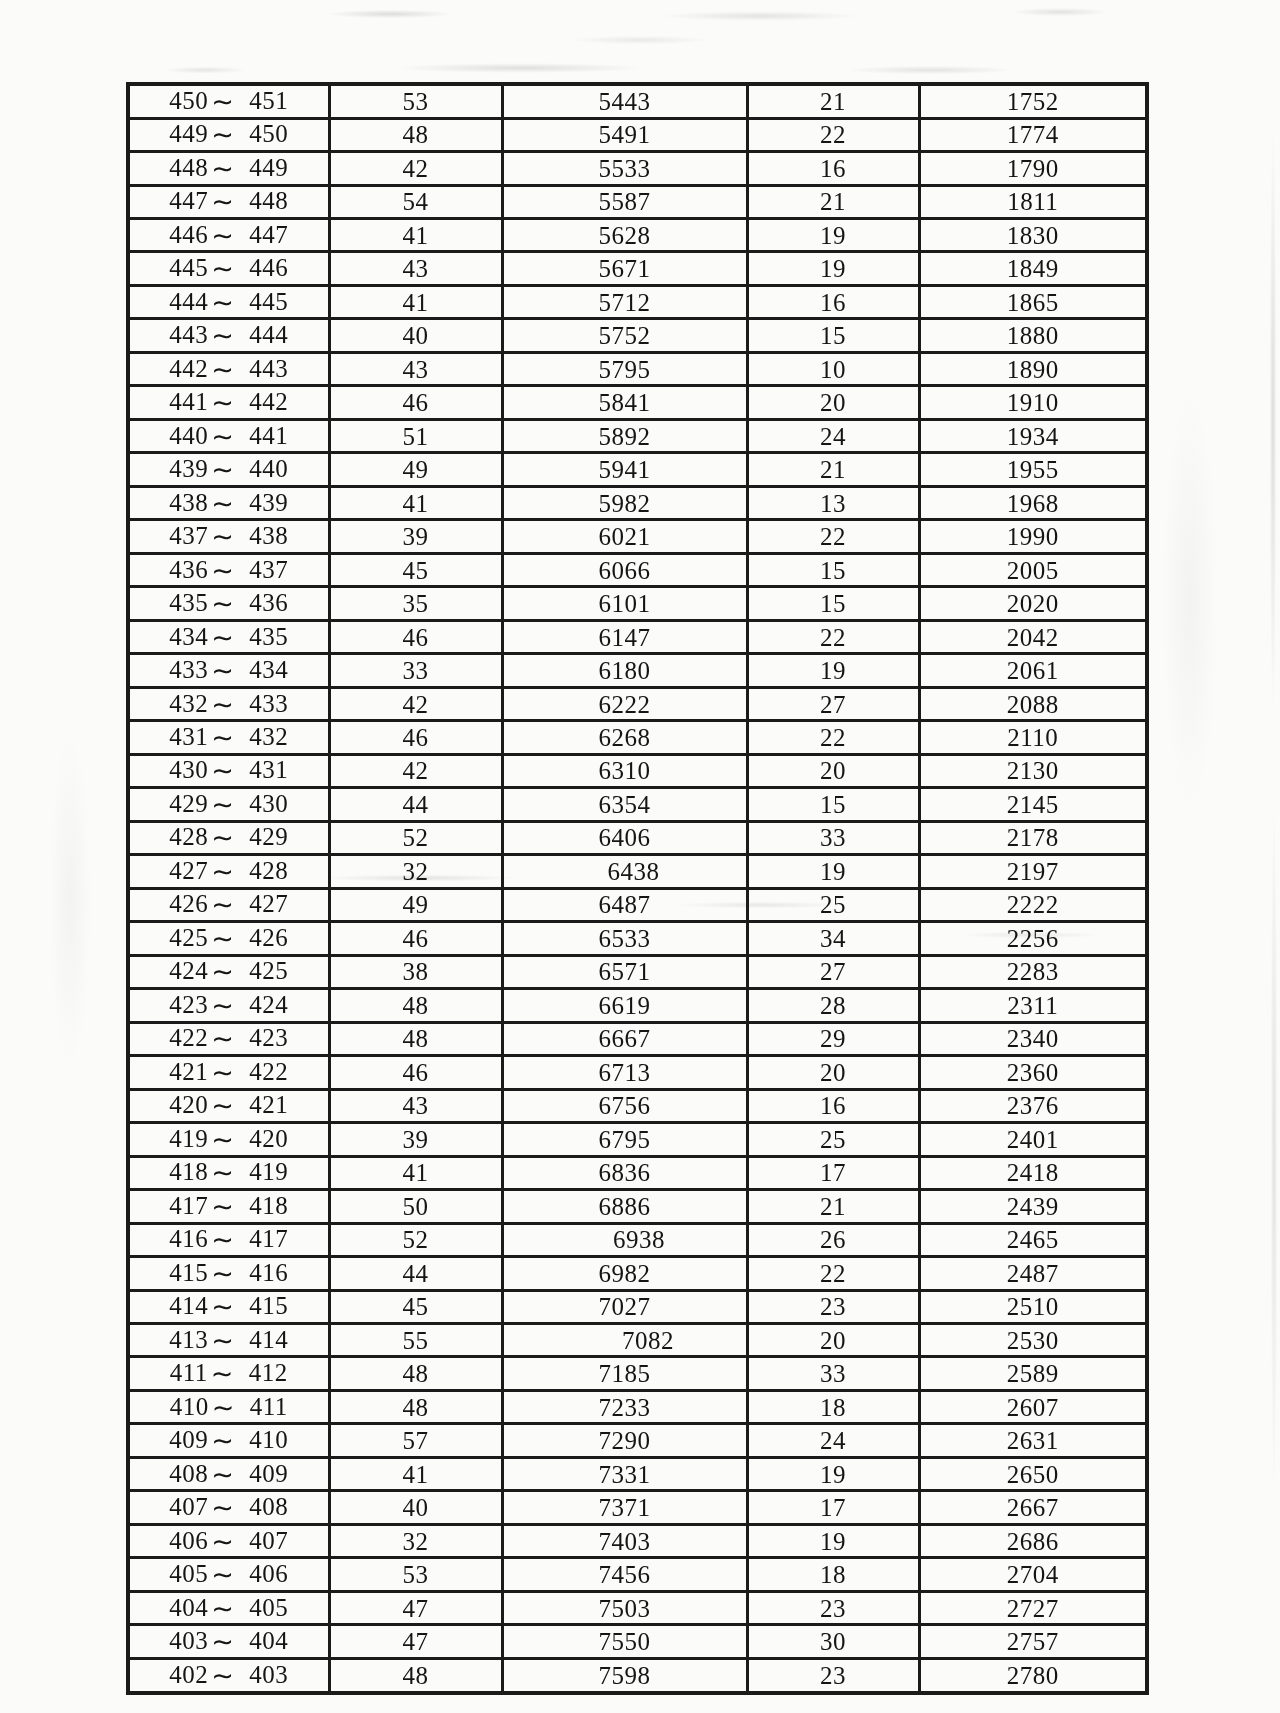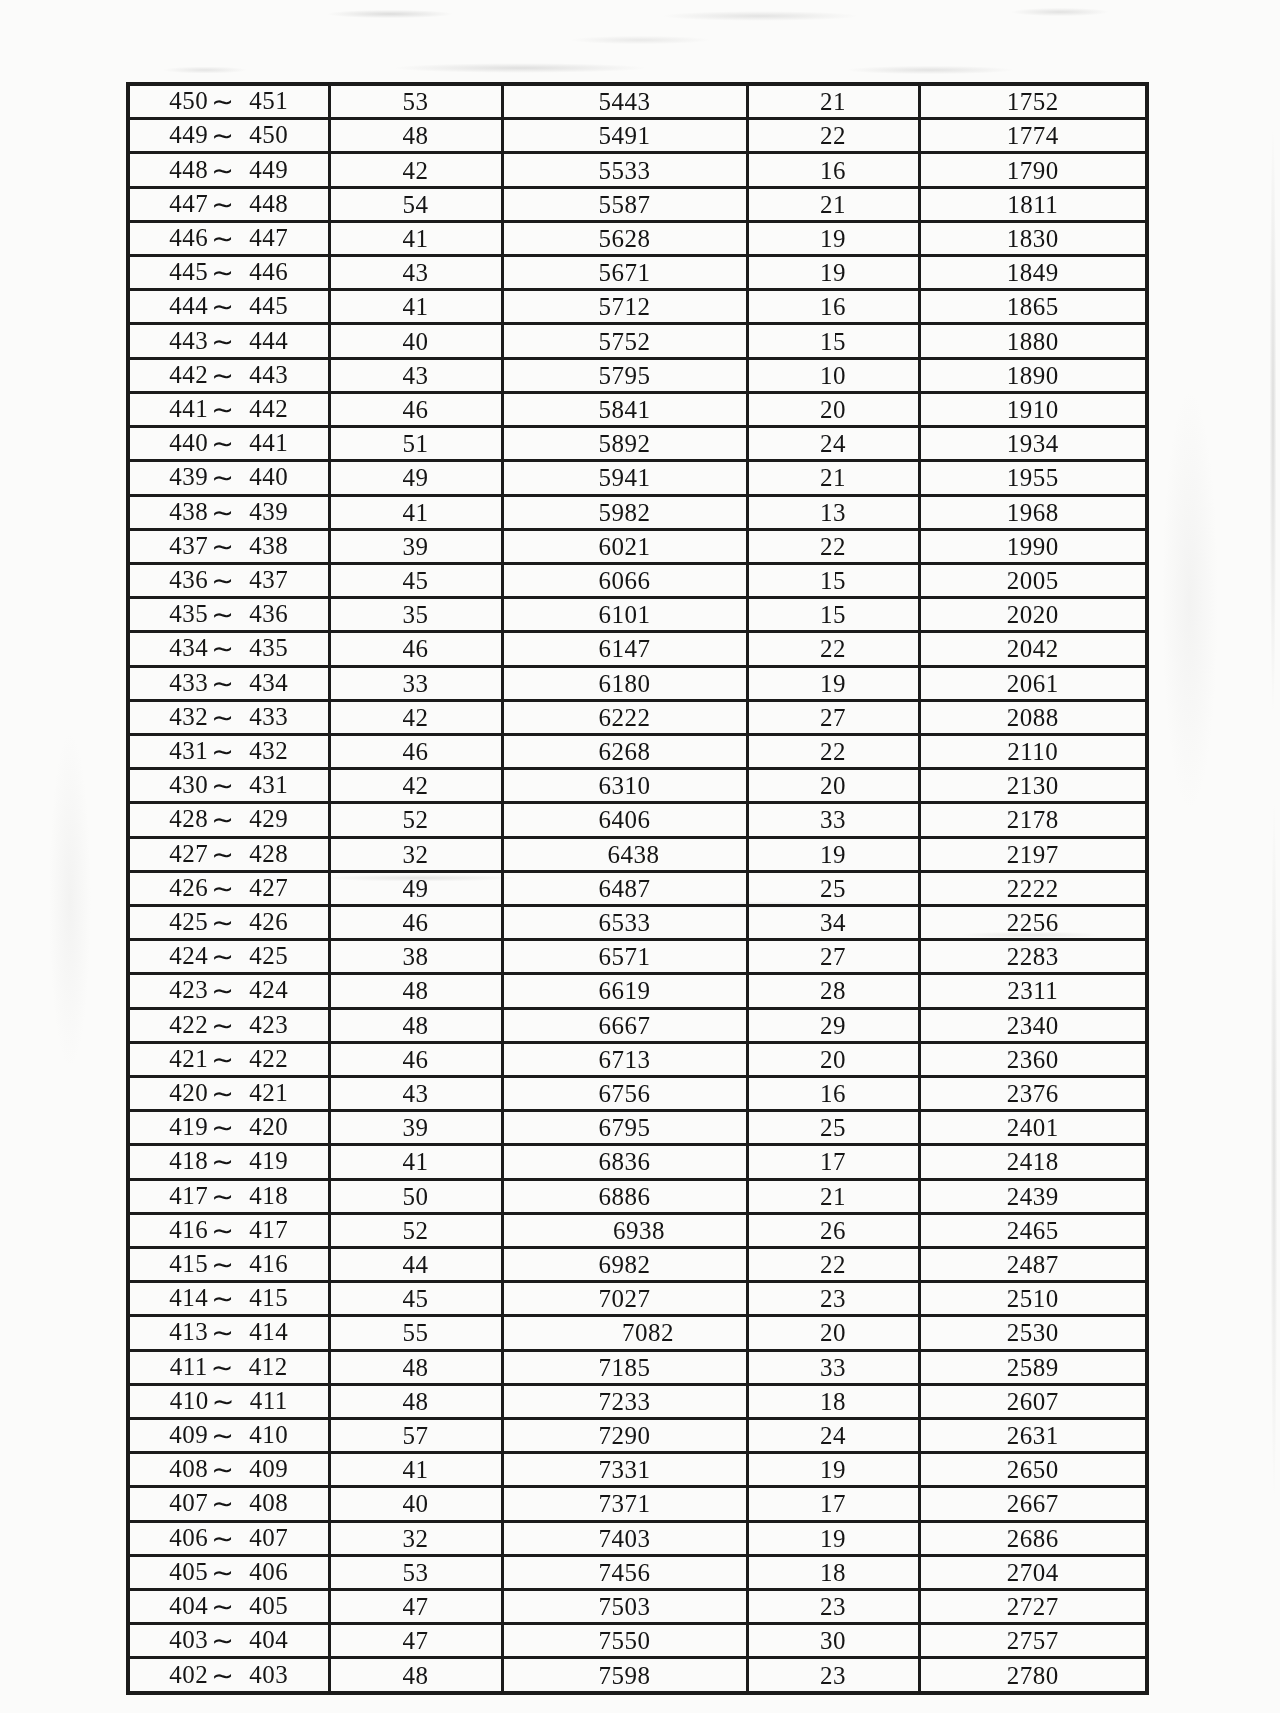--- a/index.html
+++ b/index.html
@@ -221,20 +221,27 @@
           <td style="border-color: rgb(27, 27, 27);">2110</td>
         </tr>
         <tr>
           <td style="border-color: rgb(27, 27, 27);"><span>430</span><span class="tilde">∼</span><span>431</span></td>
           <td style="border-color: rgb(27, 27, 27);">42</td>
           <td style="border-color: rgb(27, 27, 27);">6310</td>
           <td style="border-color: rgb(27, 27, 27);">20</td>
           <td style="border-color: rgb(27, 27, 27);">2130</td>
         </tr>
         <tr>
+          <td style="border-color: rgb(27, 27, 27);"><span>429</span><span class="tilde">∼</span><span>430</span></td>
+          <td style="border-color: rgb(27, 27, 27);">44</td>
+          <td style="border-color: rgb(27, 27, 27);">6354</td>
+          <td style="border-color: rgb(27, 27, 27);">15</td>
+          <td style="border-color: rgb(27, 27, 27);">2145</td>
+        </tr>
+        <tr>
           <td style="border-color: rgb(27, 27, 27);"><span>428</span><span class="tilde">∼</span><span>429</span></td>
           <td style="border-color: rgb(27, 27, 27);">52</td>
           <td style="border-color: rgb(27, 27, 27);">6406</td>
           <td style="border-color: rgb(27, 27, 27);">33</td>
           <td style="border-color: rgb(27, 27, 27);">2178</td>
         </tr>
         <tr>
           <td style="border-color: rgb(27, 27, 27);"><span>427</span><span class="tilde">∼</span><span>428</span></td>
           <td style="border-color: rgb(27, 27, 27);">32</td>
           <td style="border-color: rgb(27, 27, 27); padding-left: 18px;">6438</td>

